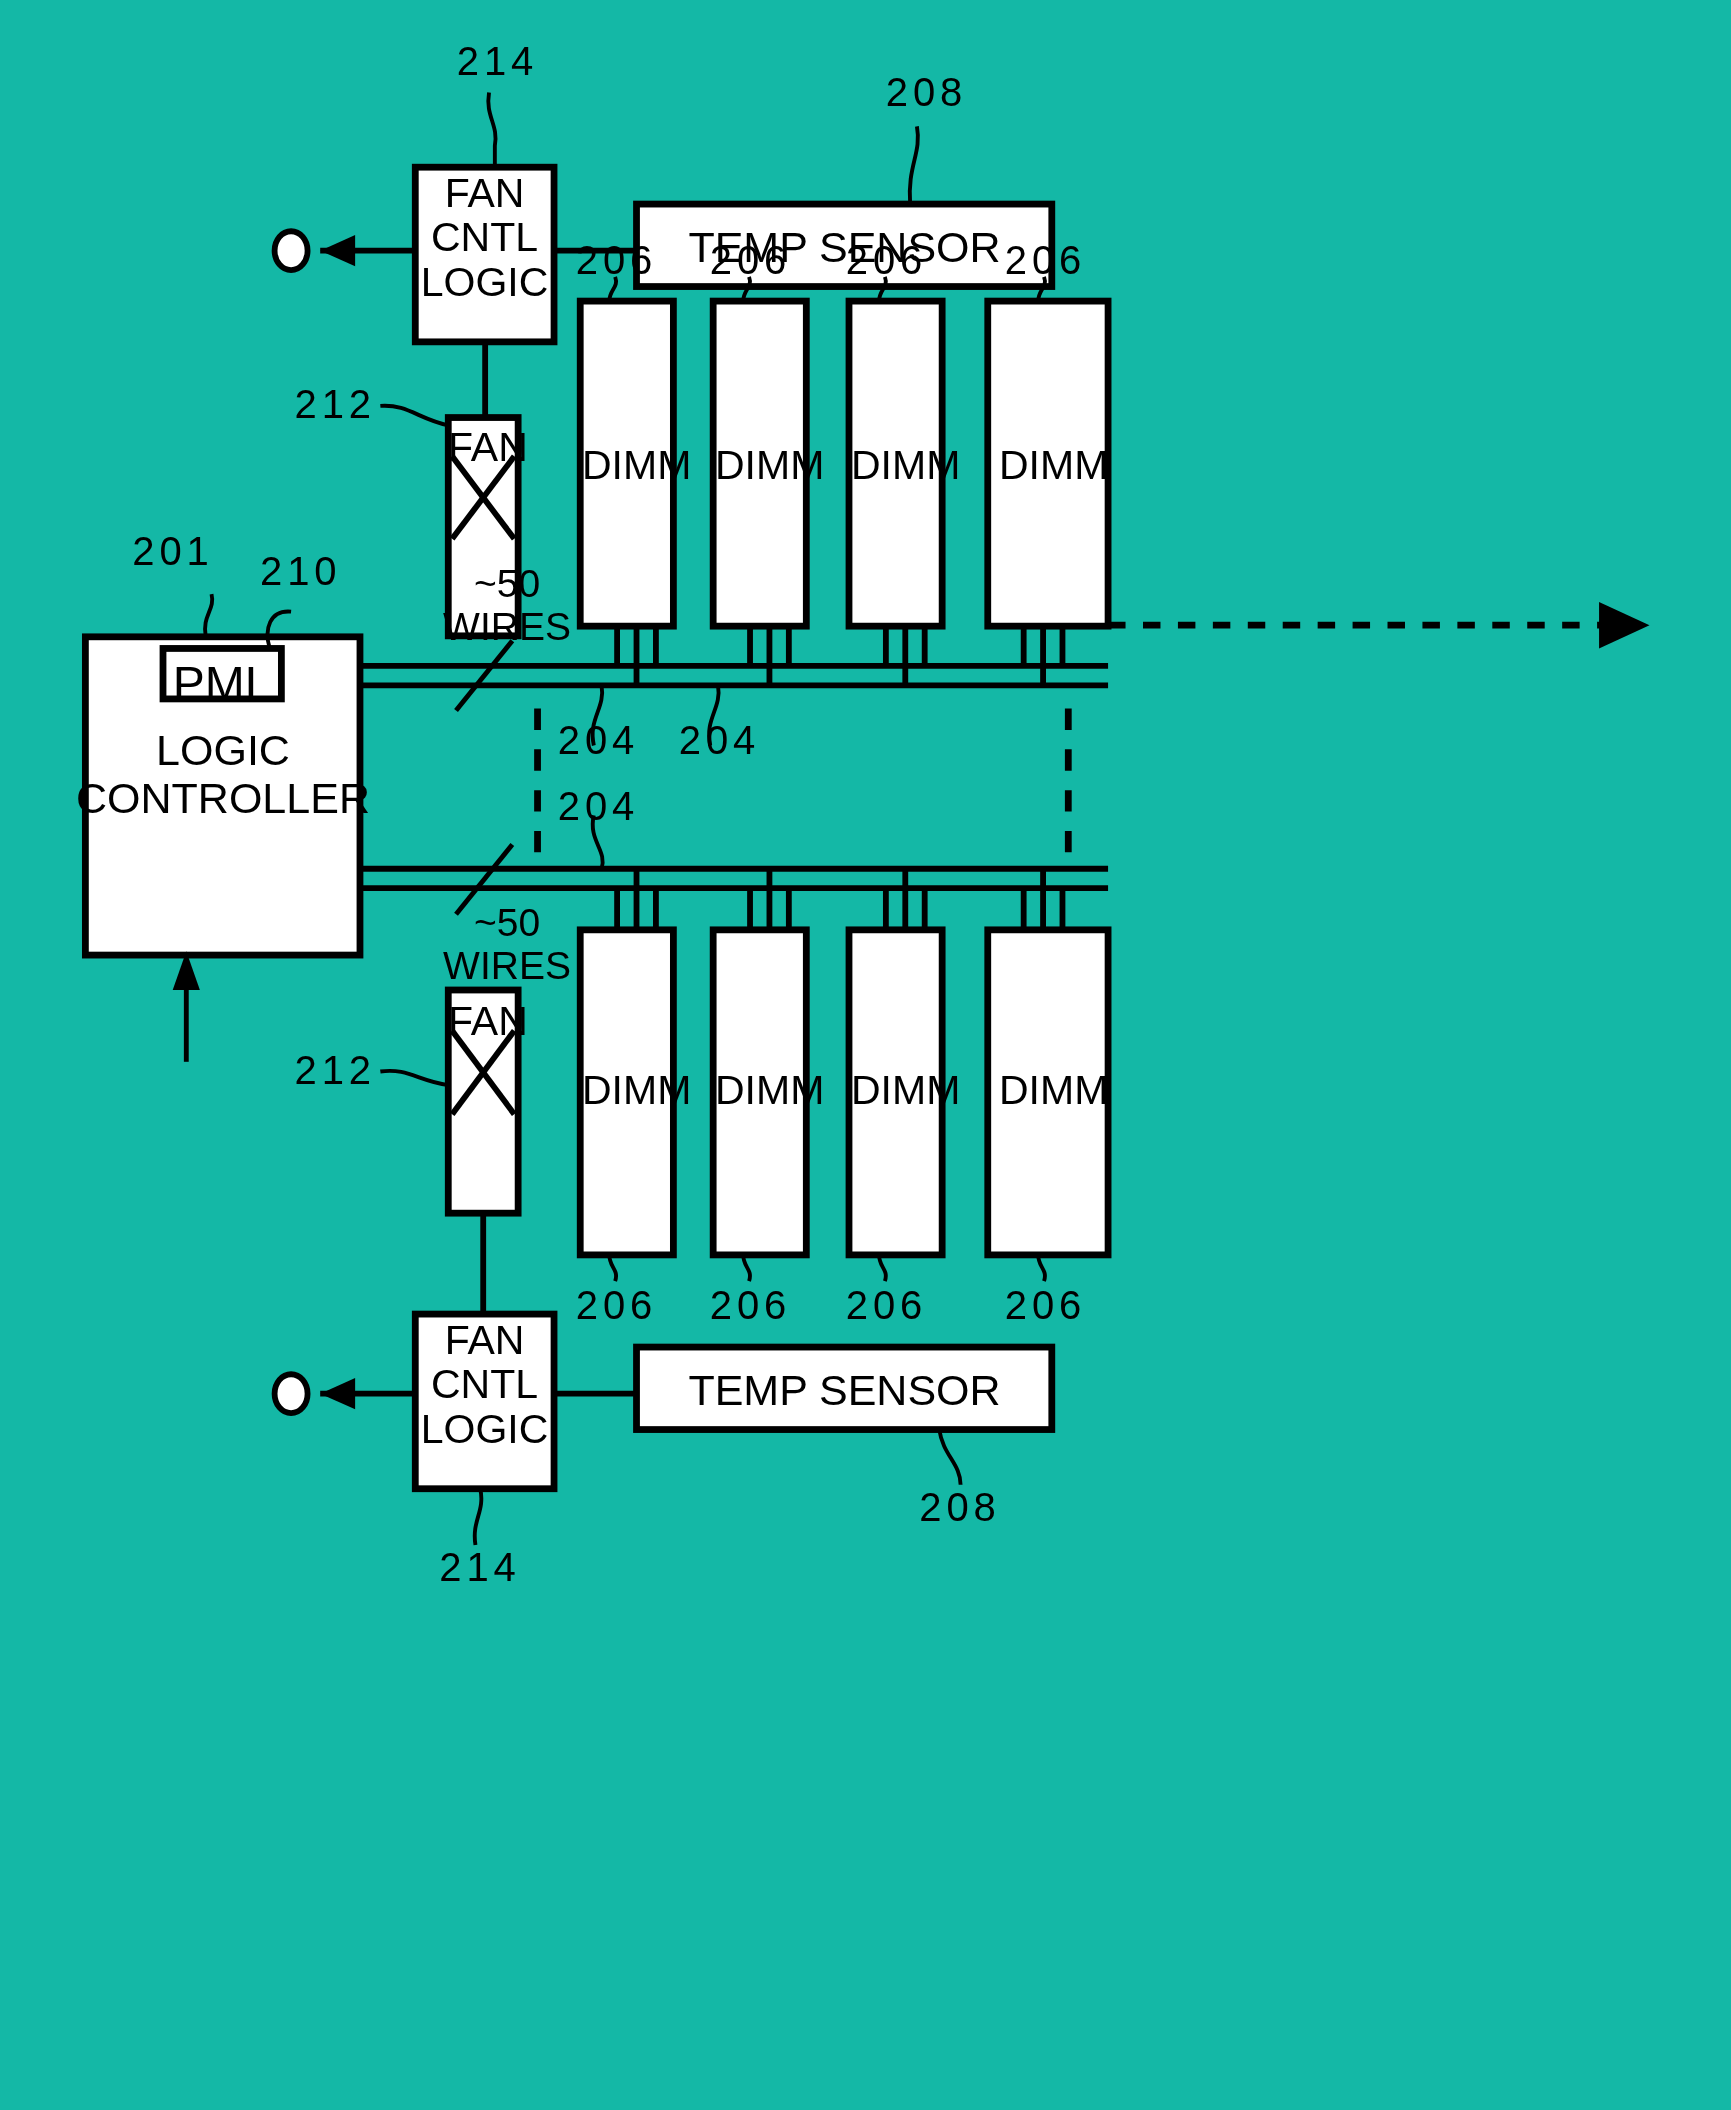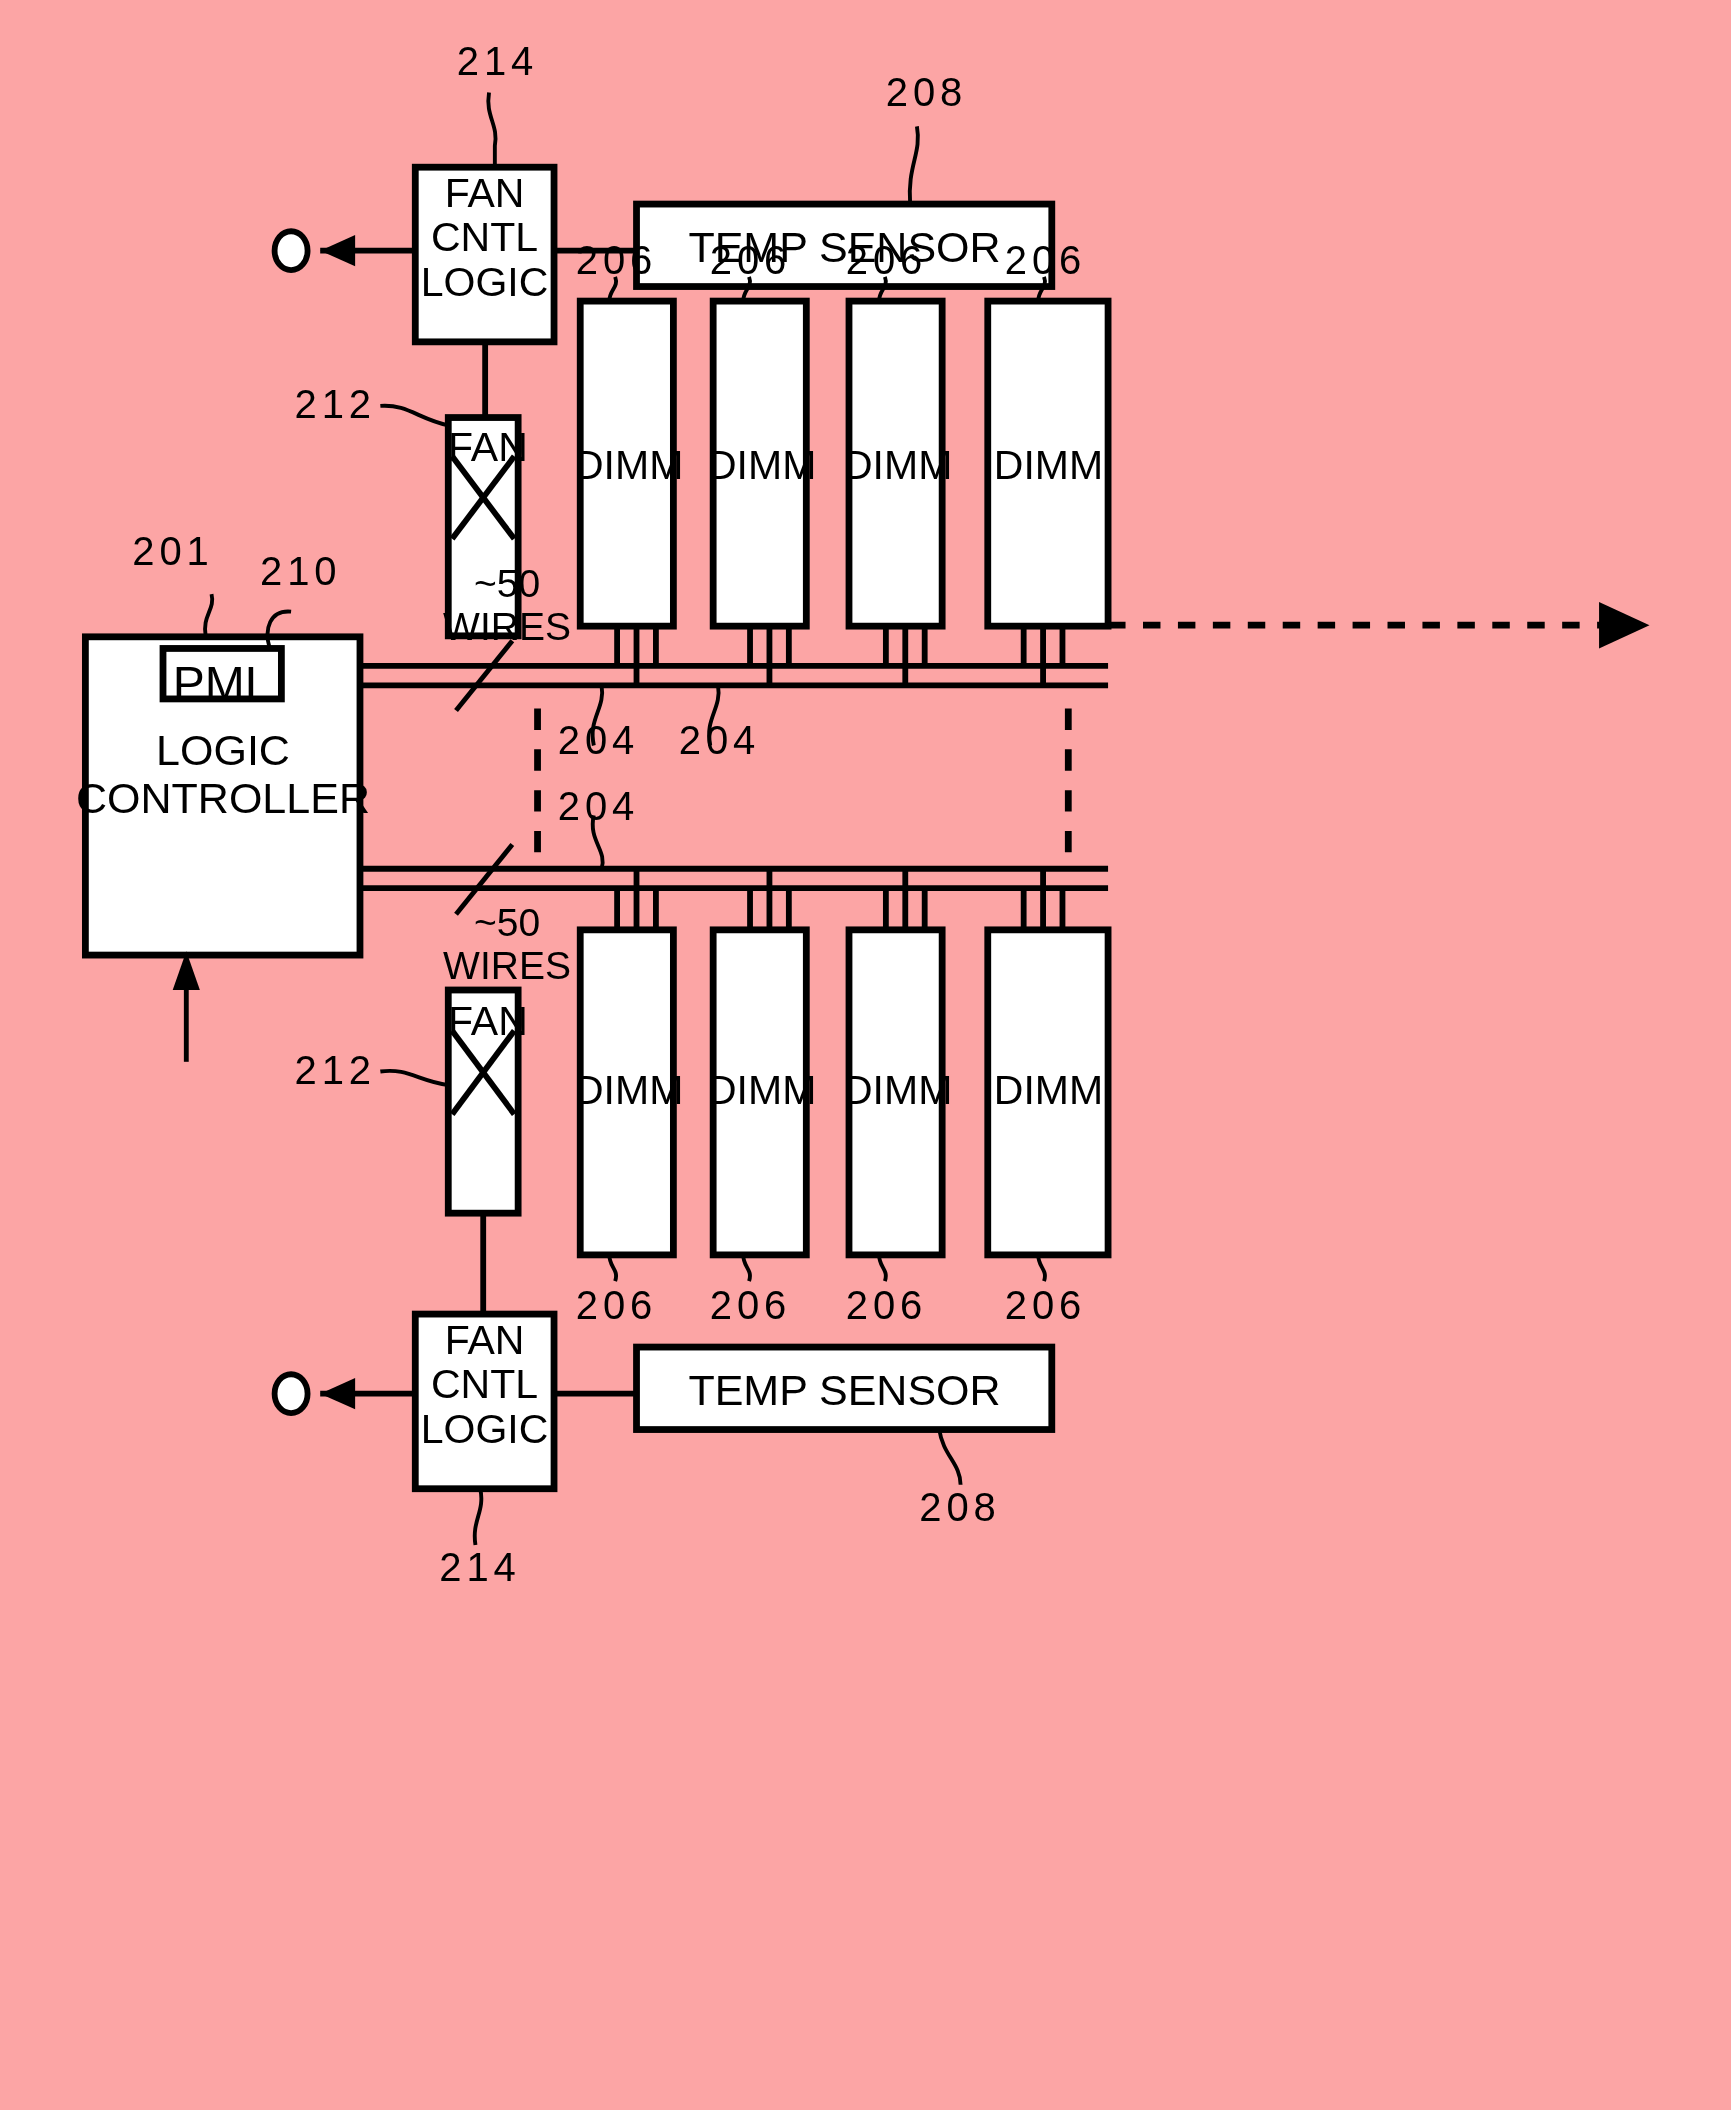--- a/index.html
+++ b/index.html
@@ -8,21 +8,21 @@
     padding: 0;
     background: #ffffff;
   }
   body {
     font-family: "Liberation Sans", sans-serif;
   }
   #figure {
     position: relative;
     width: 1731px;
     height: 2111px;
-    background: #fca5a5;
+    background: #14b8a6;
     overflow: hidden;
   }
   #figure svg {
     position: absolute;
     top: 0;
     left: 0;
     width: 1731px;
     height: 2111px;
   }
   .box-fill {
@@ -74,20 +74,21 @@
   }
   .t-ref {
     font-size: 40px;
     letter-spacing: 3.9px;
   }
   .t-box {
     font-size: 41px;
   }
   .t-dimm {
     font-size: 41px;
+    margin-left: 8px;
   }
   .t-big {
     font-size: 43px;
   }
   .t-wires {
     font-size: 39px;
   }
 </style>
 </head>
 <body>

